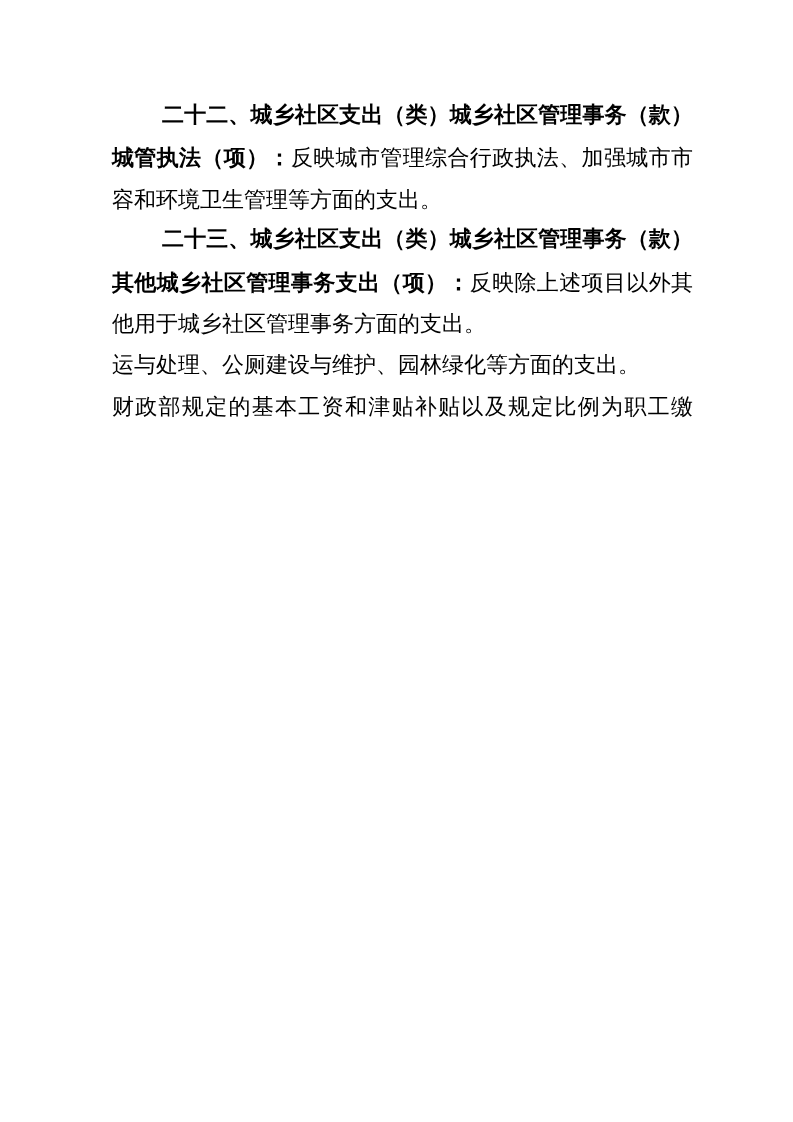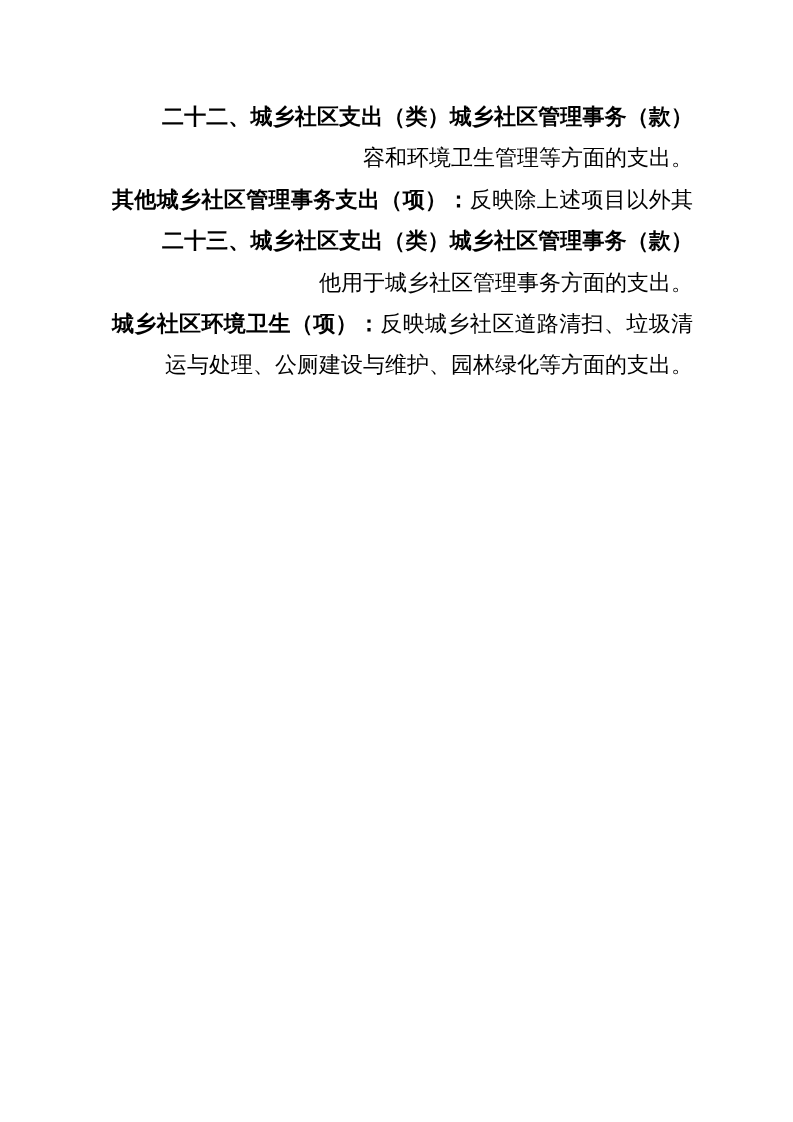--- a/index.html
+++ b/index.html
@@ -23,51 +23,52 @@
       left: 112px;
       top: 96px;
       width: 581px;
     }
     .para { margin: 0; padding: 0; }
     .line {
       font-size: 22px;
       height: 41.4px;
       line-height: 41.4px;
       letter-spacing: 0;
-      text-align: right;
+      text-align: left;
       overflow: visible;
       white-space: normal;
     }
     .justify {
       text-align: justify;
       text-align-last: justify;
     }
-    .indent { text-indent: 50px; }
+    .indent { text-indent: 50px; font-family: Liberation Mono, monospace; }
     .compress { letter-spacing: -0.5px; }
     .b { font-weight: bold; }
   </style>
 </head>
 <body>
 
 <div class="doc-page">
   <div class="doc-body">
 
     <div class="para">
       <div class="line justify indent"><span class="b">二十二、城乡社区支出（类）城乡社区管理事务（款）</span><span class="r"></span></div>
+      <div class="line justify"><span class="b">城管执法（项）：</span><span class="r">反映城市管理综合行政执法、加强城市市</span></div>
       <div class="line"><span class="b"></span><span class="r">容和环境卫生管理等方面的支出。</span></div>
     </div>
 
     <div class="para">
+      <div class="line justify indent"><span class="b">二十三、城乡社区支出（类）城乡社区管理事务（款）</span><span class="r"></span></div>
       <div class="line justify"><span class="b">其他城乡社区管理事务支出（项）：</span><span class="r">反映除上述项目以外其</span></div>
-      <div class="line justify indent"><span class="b">二十三、城乡社区支出（类）城乡社区管理事务（款）</span><span class="r"></span></div>
       <div class="line"><span class="b"></span><span class="r">他用于城乡社区管理事务方面的支出。</span></div>
     </div>
 
     <div class="para">
-      <div class="line justify"><span class="b">城乡社区环境卫生（项）：</span><span class="r">反映城乡社区道路清扫、垃圾清</span></div>
       <div class="line"><span class="b"></span><span class="r">运与处理、公厕建设与维护、园林绿化等方面的支出。</span></div>
     </div>
 
     <div class="para">
+      <div class="line justify"><span class="b"></span><span class="r">财政部规定的基本工资和津贴补贴以及规定比例为职工缴</span></div>
     </div>
 
   </div>
 </div>
 
 </body></html>

